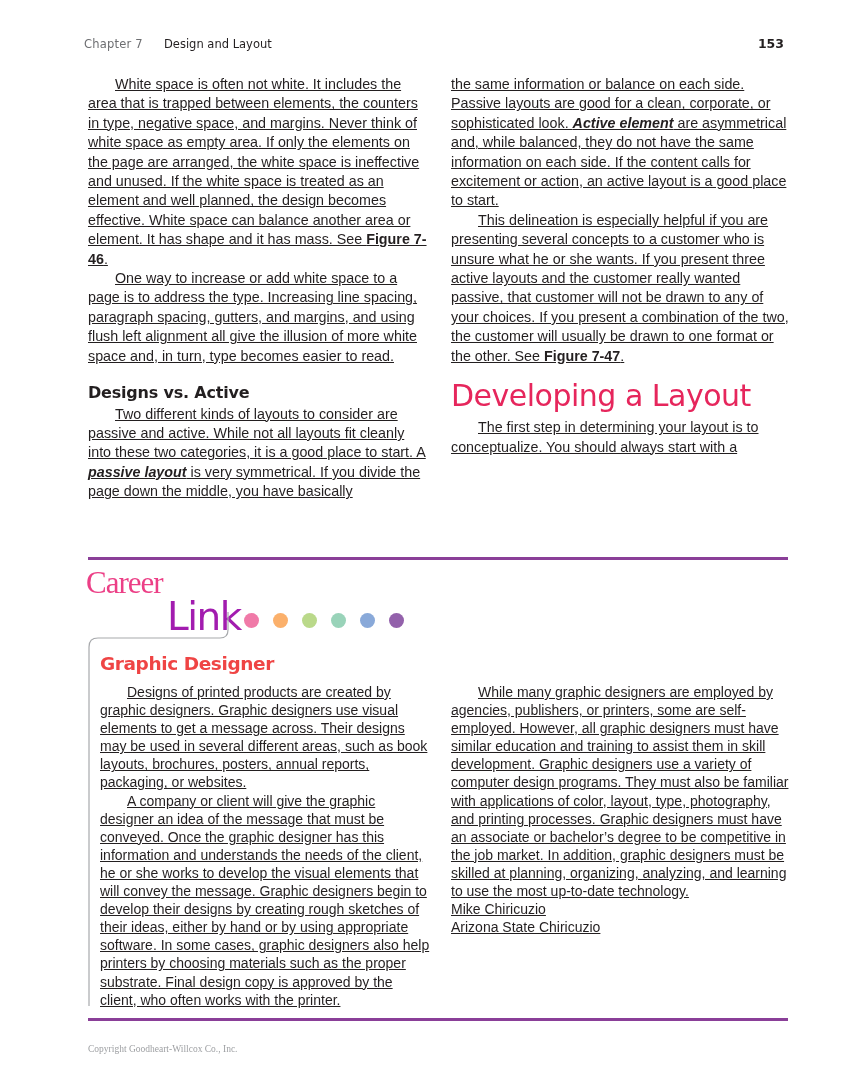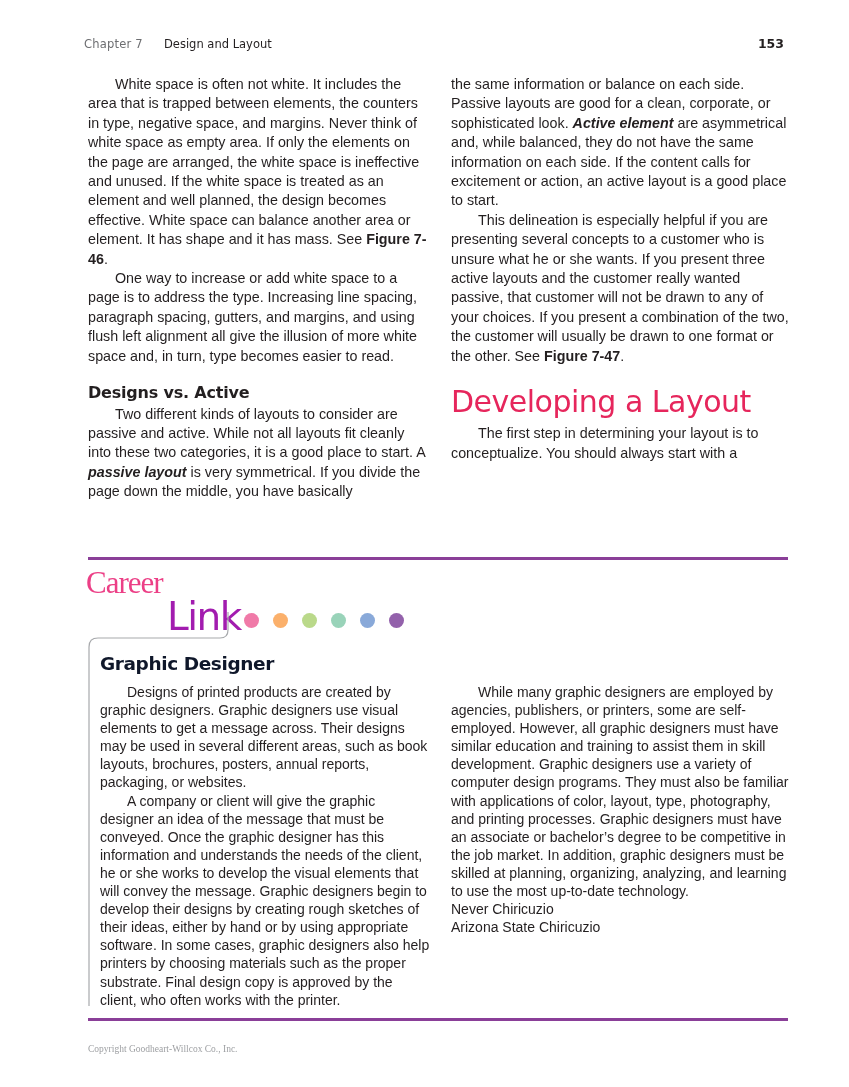--- a/index.html
+++ b/index.html
@@ -2,31 +2,31 @@
 <html><head>
   <meta charset="utf-8">
   <style>
     html, body { margin: 0; padding: 0; background: #ffffff; }
     body { width: 849px; height: 1087px; position: relative; overflow: hidden; color: #231f20; }
     .abs { position: absolute; }
     .hdr { font-family: "DejaVu Sans", sans-serif; font-size: 11.5px; color: #231f20; }
     .hdr .chap { color: #6d6e71; letter-spacing: 0.2px; }
     .pageno { font-family: "DejaVu Sans", sans-serif; font-weight: bold; font-size: 12.5px; }
     .col { font-family: "Liberation Sans", sans-serif; font-size: 14.3px; line-height: 19.4px; color: #231f20; }
-    .col p { margin: 0; }
+    .col p { margin: 0; text-decoration: underline; }
     .col p.ind { text-indent: 27px; }
     .col b { font-weight: bold; }
     .col i.bi { font-weight: bold; font-style: italic; }
     .subhead { font-family: "DejaVu Sans", sans-serif; font-weight: bold; font-size: 16px; color: #231f20; letter-spacing: -0.2px; }
     .bighead { font-family: "DejaVu Sans", sans-serif; font-size: 30px; color: #e6265c; letter-spacing: -0.5px; font-weight: normal; }
     .rule { height: 3px; background: #8a3f98; }
     .career { font-family: Liberation Serif, serif; font-weight: 200; color: #ec3f86; font-size: 31px; letter-spacing: -1px; }
     .link { font-family: "DejaVu Sans", sans-serif; color: #a21caf; font-size: 39px; letter-spacing: -1.5px; margin-left: 28px; }
     .dot { width: 15px; height: 15px; border-radius: 50%; position: absolute; top: 613px; }
-    .cl-head { font-family: "DejaVu Sans", sans-serif; font-weight: bold; font-size: 18.5px; color: #0f172a; letter-spacing: -0.4px; }
+    .cl-head { font-family: "DejaVu Sans", sans-serif; font-weight: bold; font-size: 18.5px; color: #ef4444; letter-spacing: -0.4px; }
     .copy { font-family: Liberation Serif, serif; font-size: 9.5px; color: #9d9fa2; }
   </style>
 </head>
 <body>
 
 <div class="abs hdr" style="left:76px; top:37px; width:700px; height:16px;margin-left:8px;">
   <span class="abs chap" style="left:0; top:0;">Chapter  7</span>
   <span class="abs" style="left:80px; top:0;">Design and Layout</span>
   <span class="abs pageno" style="right:0; top:-1px;">153</span>
 </div>
@@ -34,21 +34,21 @@
 <div class="abs col" style="left:88px; top:75px; width:342px;">
   <p class="ind"><span>White space is often not white. It includes the area that is trapped between elements, the counters in type, negative space, and margins. Never think of white space as empty area. If only the elements on the page are arranged, the white space is ineffective and unused. If the white space is treated as an element and well planned, the design becomes effective. White space can balance another area or element. It has shape and it has mass. See </span><b>Figure 7-46</b><span>.</span></p>
   <p class="ind">One way to increase or add white space to a page is to address the type. Increasing line spacing, paragraph spacing, gutters, and margins, and using flush left alignment all give the illusion of more white space and, in turn, type becomes easier to read.</p>
   <div class="subhead" style="margin-top:17px; margin-bottom:2px;">Designs vs. Active</div>
   <p class="ind"><span>Two different kinds of layouts to consider are passive and active. While not all layouts fit cleanly into these two categories, it is a good place to start. A </span><i class="bi">passive layout</i><span> is very symmetrical. If you divide the page down the middle, you have basically</span></p>
 </div>
 
 <div class="abs col" style="left:451px; top:75px; width:342px;">
   <p><span>the same information or balance on each side. Passive layouts are good for a clean, corporate, or sophisticated look. </span><i class="bi">Active element</i><span> are asymmetrical and, while balanced, they do not have the same information on each side. If the content calls for excitement or action, an active layout is a good place to start.</span></p>
   <p class="ind"><span>This delineation is especially helpful if you are presenting several concepts to a customer who is unsure what he or she wants. If you present three active layouts and the customer really wanted passive, that customer will not be drawn to any of your choices. If you present a combination of the two, the customer will usually be drawn to one format or the other. See </span><b>Figure 7-47</b><span>.</span></p>
-  <div class="bighead" style="margin-top:18px; margin-bottom:4px; line-height:36px;">Developing a Layout</div>
+  <div class="bighead" style="margin-top:12px; margin-bottom:4px; line-height:36px;">Developing a Layout</div>
   <p class="ind">The first step in determining your layout is to conceptualize. You should always start with a</p>
 </div>
 
 <div class="abs rule" style="left:88px; top:557px; width:700px;"></div>
 
 <div class="abs career" style="left:86px; top:564px; line-height:38px;">Career</div>
 <div class="abs link" style="left:139px; top:594px; line-height:46px;">Link</div>
 
 <svg class="abs" style="left:86px; top:600px;" width="150" height="410" viewBox="0 0 150 410">
   <path d="M142 12 L142 30 Q142 38 134 38 L12 38 Q3 38 3 47 L3 406" fill="none" stroke="#a7a9ac" stroke-width="1.2"></path>
@@ -63,19 +63,19 @@
 
 <div class="abs cl-head" style="left:100px; top:653px;">Graphic Designer</div>
 
 <div class="abs col" style="left:100px; top:683px; width:330px; font-size:14px; line-height:18.1px;">
   <p class="ind">Designs of printed products are created by graphic designers. Graphic designers use visual elements to get a message across. Their designs may be used in several different areas, such as book layouts, brochures, posters, annual reports, packaging, or websites.</p>
   <p class="ind">A company or client will give the graphic designer an idea of the message that must be conveyed. Once the graphic designer has this information and understands the needs of the client, he or she works to develop the visual elements that will convey the message. Graphic designers begin to develop their designs by creating rough sketches of their ideas, either by hand or by using appropriate software. In some cases, graphic designers also help printers by choosing materials such as the proper substrate. Final design copy is approved by the client, who often works with the printer.</p>
 </div>
 
 <div class="abs col" style="left:451px; top:683px; width:340px; font-size:14px; line-height:18.1px;">
   <p class="ind">While many graphic designers are employed by agencies, publishers, or printers, some are self-employed. However, all graphic designers must have similar education and training to assist them in skill development. Graphic designers use a variety of computer design programs. They must also be familiar with applications of color, layout, type, photography, and printing processes. Graphic designers must have an associate or bachelor’s degree to be competitive in the job market. In addition, graphic designers must be skilled at planning, organizing, analyzing, and learning to use the most up-to-date technology.</p>
-  <p>Never Chiricuzio</p>
+  <p>Mike Chiricuzio</p>
   <p>Arizona State Chiricuzio</p>
 </div>
 
 <div class="abs rule" style="left:88px; top:1018px; width:700px;"></div>
 
 <div class="abs copy" style="left:88px; top:1044px;">Copyright Goodheart-Willcox Co., Inc.</div>
 
 </body></html>

